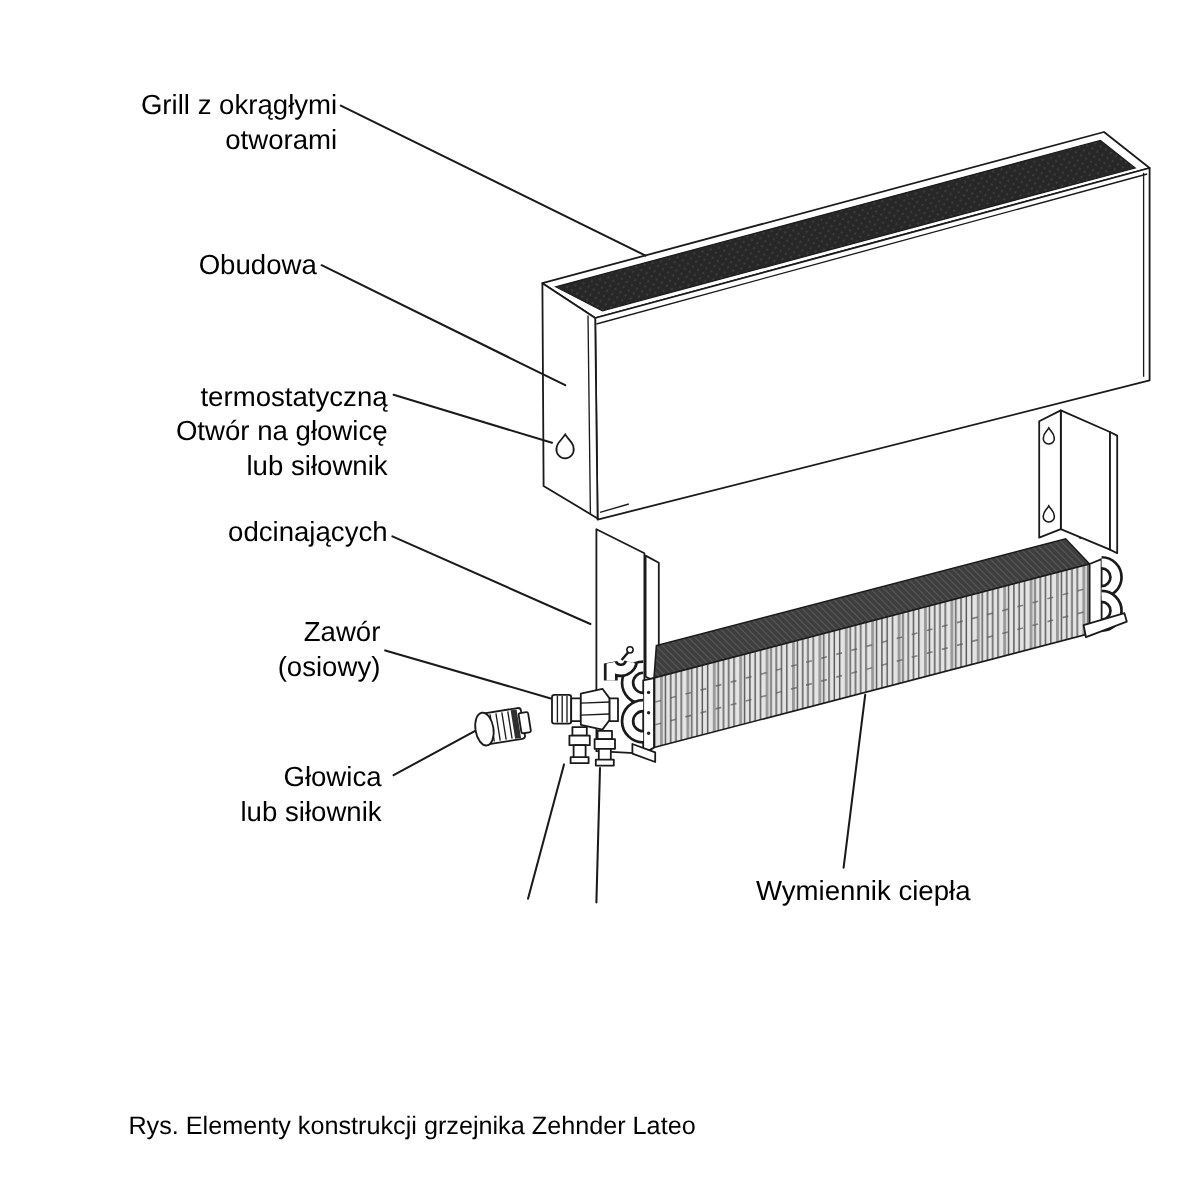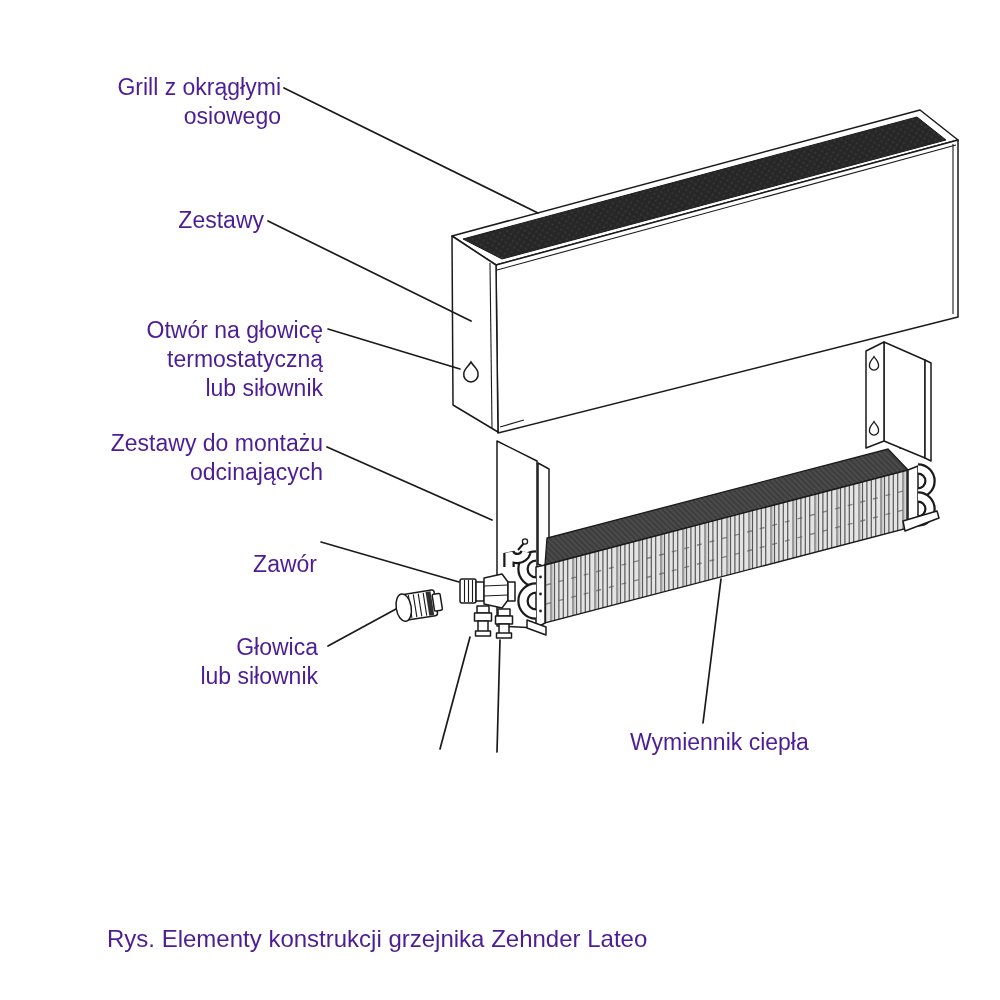--- a/index.html
+++ b/index.html
@@ -1,33 +1,33 @@
 <!DOCTYPE html>
 <html><head>
 <meta charset="utf-8">
 <style>
   html,body{margin:0;padding:0;background:#ffffff;}
   .stage{
     position:relative;width:1000px;height:1000px;background:#fff;overflow:hidden;
-    font-family:"Liberation Sans", sans-serif;color:#4c1d95;
+    font-family:"Liberation Sans", sans-serif;color:#000000;
   }
   .stage svg{position:absolute;left:0;top:0;}
   .lbl{position:absolute;font-size:23px;line-height:29px;white-space:nowrap;}
   .lbl span{display:block;}
   .r{text-align:right;}
   .l{text-align:right;}
   .lbl-grill{right:719px;top:73px;}
   .lbl-obudowa{right:736px;top:206px;}
   .lbl-otwor{right:677px;top:316px;}
   .lbl-zestawy{right:677px;top:429px;}
-  .lbl-zawor{right:683px;top:550px;margin-left:32px;}
+  .lbl-zawor{right:683px;top:512px;margin-left:32px;}
   .lbl-glowica{right:682px;top:633px;}
   .lbl-przylacza{left:213px;top:754px;line-height:28px;}
   .lbl-wymiennik{left:630px;top:728px;}
-  .caption{position:absolute;left:107px;top:924px;font-size:24px;line-height:29px;white-space:nowrap;}
+  .caption{position:absolute;left:107px;top:924px;font-size:21px;line-height:29px;white-space:nowrap;}
   .outl{fill:#ffffff;stroke:#1a1a1a;stroke-width:1.5;stroke-linejoin:round;}
   .thin{fill:none;stroke:#1a1a1a;stroke-width:1.1;}
   .leader{fill:none;stroke:#1a1a1a;stroke-width:1.7;stroke-linecap:round;}
   .pipeO{fill:none;stroke:#1a1a1a;stroke-width:11.5;stroke-linecap:butt;}
   .pipeI{fill:none;stroke:#ffffff;stroke-width:7;stroke-linecap:butt;}
 </style>
 </head>
 <body>
 
 <div class="stage">
@@ -140,40 +140,40 @@
       <line class="leader" x1="321" y1="542" x2="459" y2="582"></line>
       <line class="leader" x1="328" y1="646" x2="396" y2="609"></line>
       <line class="leader" x1="470" y1="637" x2="440" y2="749"></line>
       <line class="leader" x1="500" y1="640" x2="497" y2="752"></line>
       <line class="leader" x1="721" y1="579" x2="703" y2="723"></line>
     </g>
   </svg>
 
   <div class="lbl r lbl-grill">
     <span>Grill z okrągłymi</span>
-    <span>osiowego</span>
+    <span>otworami</span>
   </div>
 
   <div class="lbl r lbl-obudowa">
-    <span>Zestawy</span>
+    <span>Obudowa</span>
   </div>
 
   <div class="lbl r lbl-otwor">
+    <span>termostatyczną</span>
     <span>Otwór na głowicę</span>
-    <span>termostatyczną</span>
     <span>lub siłownik</span>
   </div>
 
   <div class="lbl r lbl-zestawy">
-    <span>Zestawy do montażu</span>
     <span>odcinających</span>
   </div>
 
   <div class="lbl r lbl-zawor">
     <span>Zawór</span>
+    <span>(osiowy)</span>
   </div>
 
   <div class="lbl r lbl-glowica">
     <span>Głowica</span>
     <span>lub siłownik</span>
   </div>
 
 
   <div class="lbl l lbl-wymiennik">
     <span>Wymiennik ciepła</span>

